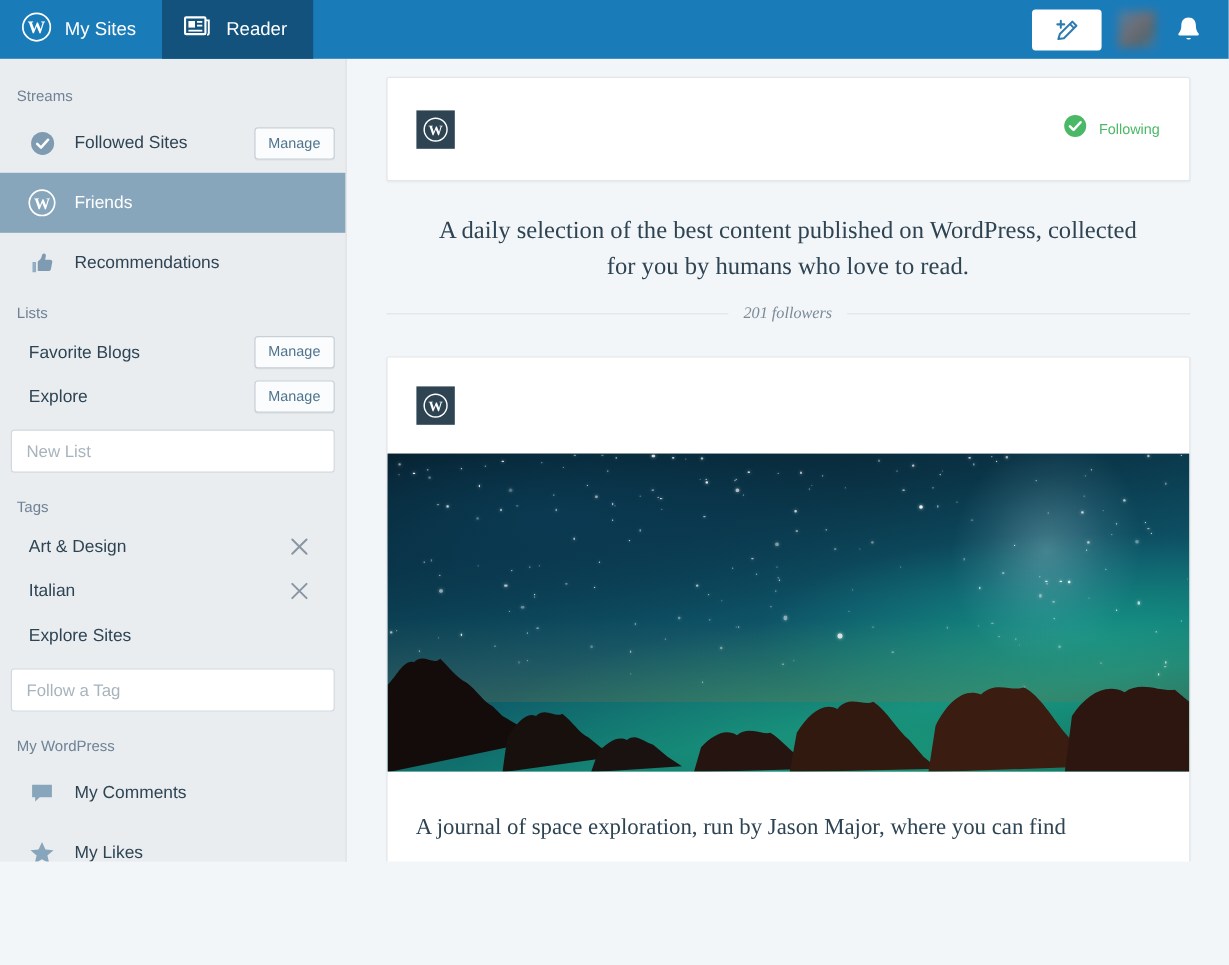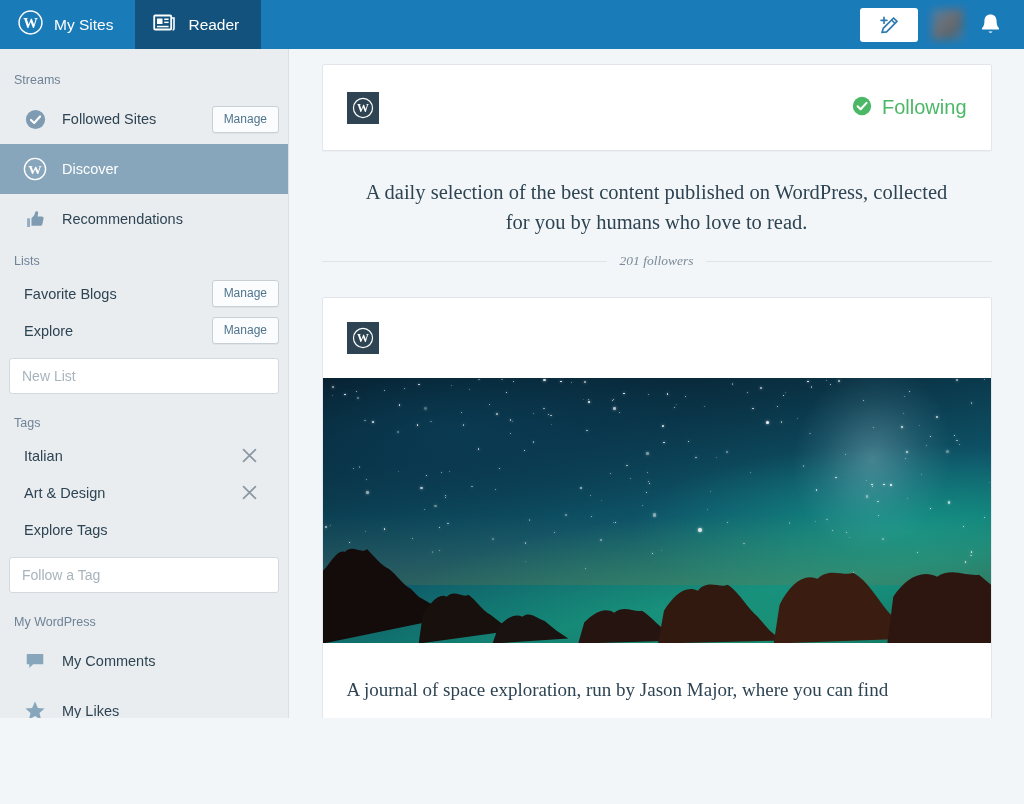--- a/index.html
+++ b/index.html
@@ -132,21 +132,21 @@
   .blurred-title {
     flex: 1; padding-left: 6px;
     filter: blur(5px);
   }
   .bl1 { width: 86px; height: 13px; background: #c8ced3; margin-bottom: 6px; border-radius: 1px; }
   .bl2 { width: 175px; height: 12px; background: #d8dde1; border-radius: 1px; }
   .following {
     display: flex; align-items: center; gap: 9px;
     cursor: pointer;
   }
-  .follow-txt { color: #4ab866; font-size: 20px; }
+  .follow-txt { color: #4ab866; font-size: 12px; }
 
   .blurb {
     width: 670px; margin: 0 auto;
     padding: 27px 42px 0;
     text-align: center;
     font-family: "Liberation Serif", serif;
     font-size: 20.5px; line-height: 1.45;
     color: #2e4453;
   }
   .followers-rule {
@@ -263,21 +263,21 @@
       <span class="manage-btn">Manage</span>
     </div>
 
     <div class="side-row active">
       <span class="ico">
         <svg width="24" height="24" viewBox="0 0 24 24">
           <circle cx="12" cy="12" r="10.6" fill="none" stroke="#ffffff" stroke-width="1.4"></circle>
           <text x="12" y="17" font-family="Liberation Serif, serif" font-size="13.5" font-weight="bold" fill="#ffffff" text-anchor="middle">W</text>
         </svg>
       </span>
-      <span class="side-label">Discover</span>
+      <span class="side-label">Friends</span>
     </div>
 
     <div class="side-row">
       <span class="ico">
         <svg width="23" height="23" viewBox="0 0 24 24">
           <path d="M3.2 10.8 h3.1 v9 H3.2 z" fill="#93aec4"></path>
           <path d="M7.8 10.4 c1.9-1.1 3.3-3.1 3.6-5.2 .2-1.3 1.1-2 2.1-1.8 1 .2 1.5 1.1 1.3 2.3 l-.6 3.2 h4.4 c1.2 0 2 1 1.8 2.1 l-1.2 6 c-.2 .9 -1 1.6 -2 1.6 H7.8 z" fill="#7f9bb2"></path>
         </svg>
       </span>
       <span class="side-label">Recommendations</span>
@@ -292,37 +292,37 @@
     <div class="side-row noicon" style="height:37px">
       <span class="side-label">Explore</span>
       <span class="manage-btn">Manage</span>
     </div>
 
     <input class="side-input" placeholder="New List" style="">
 
     <div class="side-head" style="padding-top:14px">Tags</div>
 
     <div class="side-row noicon" style="height:37px">
+      <span class="side-label">Art &amp; Design</span>
+      <span class="close-x">
+        <svg width="17" height="17" viewBox="0 0 16 16">
+          <path d="M2.4 2.4 L13.6 13.6 M13.6 2.4 L2.4 13.6" stroke="#8a97a3" stroke-width="1.6" stroke-linecap="round"></path>
+        </svg>
+      </span>
+    </div>
+    <div class="side-row noicon" style="height:37px">
       <span class="side-label">Italian</span>
       <span class="close-x">
         <svg width="17" height="17" viewBox="0 0 16 16">
           <path d="M2.4 2.4 L13.6 13.6 M13.6 2.4 L2.4 13.6" stroke="#8a97a3" stroke-width="1.6" stroke-linecap="round"></path>
         </svg>
       </span>
     </div>
     <div class="side-row noicon" style="height:37px">
-      <span class="side-label">Art &amp; Design</span>
-      <span class="close-x">
-        <svg width="17" height="17" viewBox="0 0 16 16">
-          <path d="M2.4 2.4 L13.6 13.6 M13.6 2.4 L2.4 13.6" stroke="#8a97a3" stroke-width="1.6" stroke-linecap="round"></path>
-        </svg>
-      </span>
-    </div>
-    <div class="side-row noicon" style="height:37px">
-      <span class="side-label">Explore Tags</span>
+      <span class="side-label">Explore Sites</span>
     </div>
 
     <input class="side-input" placeholder="Follow a Tag" style="">
 
     <div class="side-head" style="padding-top:14px">My WordPress</div>
 
     <div class="side-row">
       <span class="ico">
         <svg width="22" height="22" viewBox="0 0 24 24">
           <path d="M3 4.4 h18 v11.2 h-11 l-4.2 4 v-4 H3 z" fill="#87a6bc"></path>

